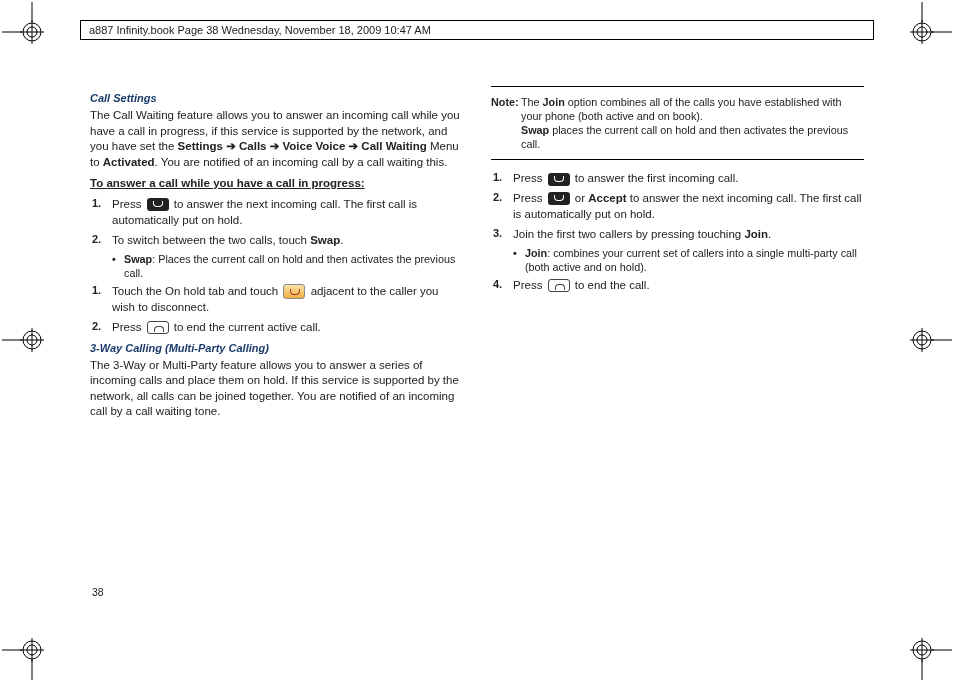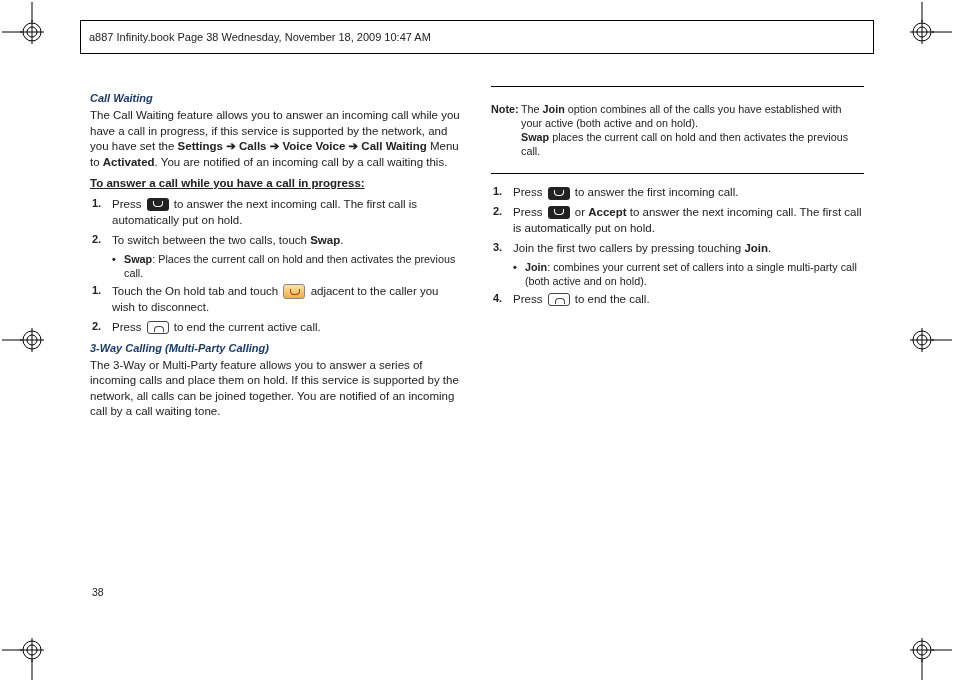--- a/index.html
+++ b/index.html
@@ -13,21 +13,21 @@
     position: relative;
     overflow: hidden;
   }
   .crop-mark { position: absolute; }
   .header-bar {
     position: absolute;
     top: 20px;
     left: 80px;
     right: 80px;
     border: 1px solid #000;
-    padding: 10px 8px;
+    padding: 3px 8px;
     font-size: 11px;
   }
   .page-area {
     position: absolute;
     top: 86px;
     left: 90px;
     right: 90px;
     bottom: 60px;
     display: flex;
     gap: 28px;
@@ -50,21 +50,21 @@
   p.bold-lead { font-size: 11.5px; line-height: 1.35; margin: 6px 0 4px 0; }
   p.bold-lead b { font-weight: bold; text-decoration: underline; }
   ol.num { list-style: none; margin: 0; padding: 0; }
   ol.num > li { display: flex; margin: 3px 0; font-size: 11.5px; line-height: 1.45; }
   ol.num > li .n { width: 22px; flex-shrink:0; font-weight: bold; font-size:11px; padding-left:2px;}
   ol.num > li .t { flex: 1; }
   ul.bul { list-style: none; margin: 2px 0 2px 22px; padding: 0; }
   ul.bul > li { display: flex; font-size: 10.8px; line-height: 1.3; margin:2px 0;}
   ul.bul > li .b { width: 12px; flex-shrink:0; font-weight:bold;}
   ul.bul > li .t { flex:1; }
-  .note-box { border-top:1px solid #000; border-bottom:1px solid #000; padding:15px 0; font-size:10.8px; line-height:1.3; margin-bottom:10px;}
+  .note-box { border-top:1px solid #000; border-bottom:1px solid #000; padding:8px 0; font-size:10.8px; line-height:1.3; margin-bottom:10px;}
   .note-box .nb { display:flex; }
   .note-box .nl { font-weight:bold; width:30px; flex-shrink:0;}
   .note-box .nt { flex:1; }
   .key-icon {
     display:inline-block; vertical-align:middle; width:22px; height:13px;
     background:#222; border-radius:3px; position:relative; margin:0 2px;
   }
   .key-icon::after { content:''; position:absolute; width:8px; height:5px; border:1.2px solid #fff; border-top:none; border-radius:0 0 4px 4px; top:3px; left:6px;}
   .key-icon.flip::after { border:1.2px solid #fff; border-bottom:none; border-radius:4px 4px 0 0; top:4px;}
   .key-icon.white { background:#fff; border:1px solid #444;}
@@ -128,21 +128,21 @@
     <line x1="18" y1="30" x2="42" y2="30" stroke="#000"></line>
   </svg>
 
 <div class="header-bar">
   <span>a887 Infinity.book  Page 38  Wednesday, November 18, 2009  10:47 AM</span>
 </div>
 
 <div class="page-area">
 
   <div class="col">
-    <div class="sect-head">Call Waiting</div>
+    <div class="sect-head">Call Settings</div>
     <p class="body">
       <span>The Call Waiting feature allows you to answer an incoming call while you have a call in progress, if this service is supported by the network, and you have set the </span><b>Settings ➔ Calls ➔ Voice Voice ➔ Call Waiting</b><span> Menu to </span><b>Activated</b><span>. You are notified of an incoming call by a call waiting this.</span>
     </p>
     <p class="bold-lead"><b>To answer a call while you have a call in progress:</b></p>
     <ol class="num">
       <li>
           <span class="n">1.</span>
           <span class="t"><span>Press </span><span class="key-icon"></span><span> to answer the next incoming call. The first call is automatically put on hold.</span></span>
         </li>
       <li>
@@ -168,21 +168,21 @@
     </ol>
     <div class="sect-head">3-Way Calling (Multi-Party Calling)</div>
     <p class="body">The 3-Way or Multi-Party feature allows you to answer a series of incoming calls and place them on hold. If this service is supported by the network, all calls can be joined together. You are notified of an incoming call by a call waiting tone.</p>
   </div>
 
   <div class="col">
     <div class="note-box">
       <div class="nb">
         <span class="nl">Note:</span>
         <span class="nt">
-          <span>The </span><b>Join</b><span> option combines all of the calls you have established with your active (both active and on hold).</span><br>
+          <span>The </span><b>Join</b><span> option combines all of the calls you have established with your phone (both active and on book).</span><br>
           <b>Swap</b><span> places the current call on hold and then activates the previous call.</span>
         </span>
       </div>
     </div>
     <ol class="num">
       <li>
           <span class="n">1.</span>
           <span class="t"><span>Press </span><span class="key-icon"></span><span> to answer the first incoming call.</span></span>
         </li>
       <li>

